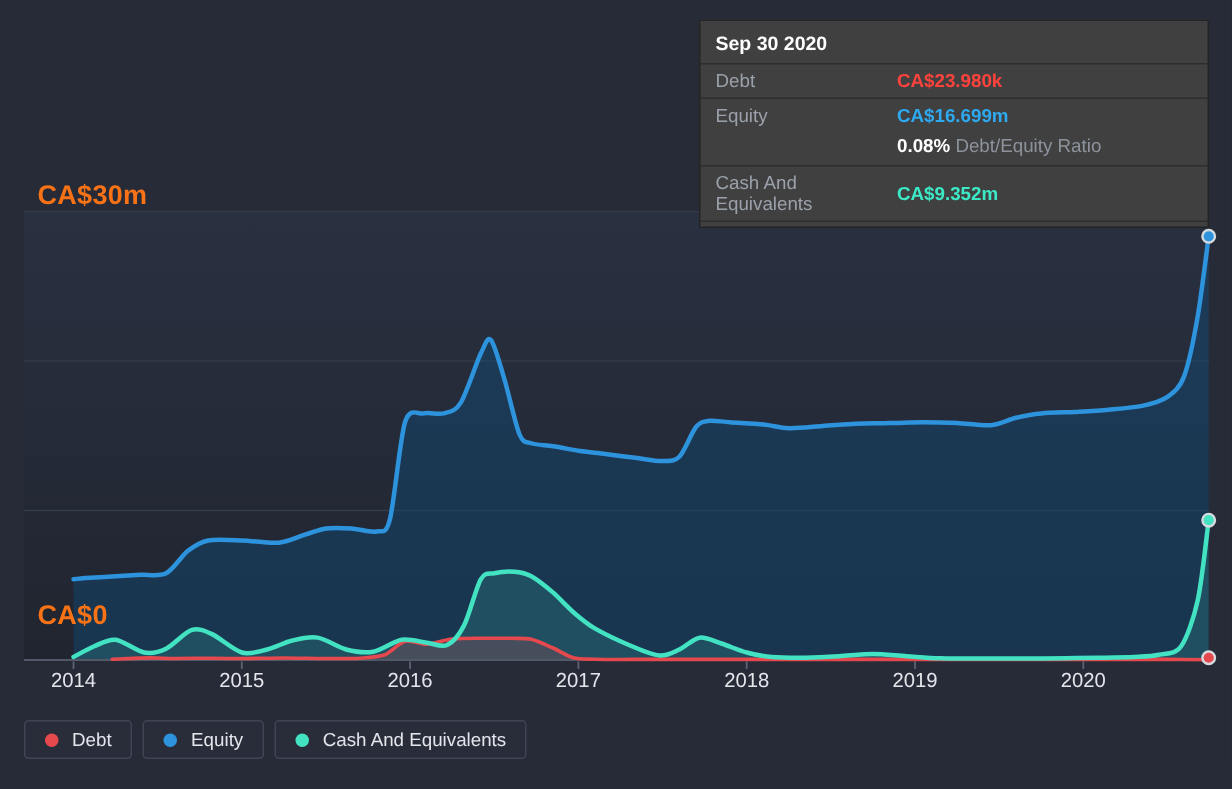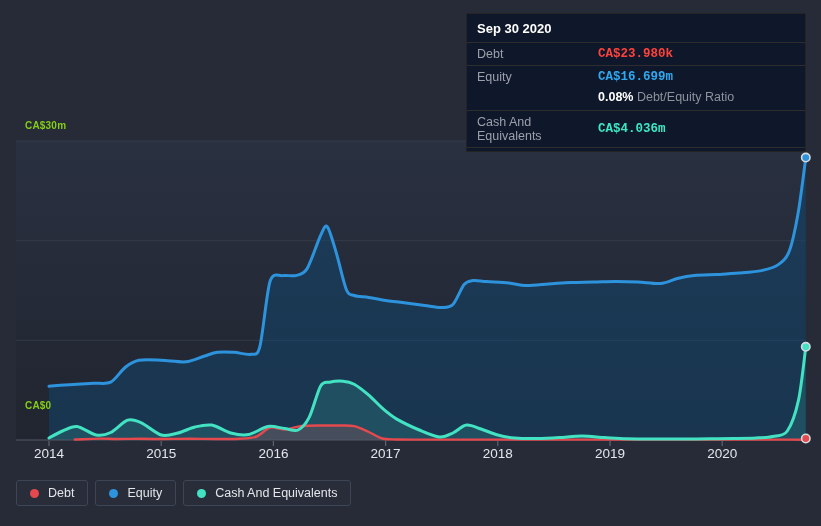--- a/index.html
+++ b/index.html
@@ -4,40 +4,40 @@
 <style>
   html,body{margin:0;padding:0;background:#262b37;}
   *{box-sizing:border-box;}
   .stage{
     position:relative;width:821px;height:526px;overflow:hidden;
     background:#262b37;
     font-family:"Liberation Sans", sans-serif;
   }
   .chart-svg{position:absolute;left:0;top:0;}
   .y-label{
-    position:absolute;left:25px;color:#84cc16;font-size:10px;font-weight:700;
+    position:absolute;left:25px;color:#f97316;font-size:18px;font-weight:700;
     letter-spacing:.2px;
   }
   .y-label.top{top:120px;}
   .y-label.zero{top:400px;}
   
   .tooltip{
     position:absolute;left:466px;top:13px;width:340px;
-    background:#0f172a;border:1px solid #242424;
+    background:#404040;border:1px solid #242424;
     color:#9ba1aa;font-size:12.5px;
   }
   .tt-title{
     padding:7px 10px 6px;font-size:13px;font-weight:700;color:#ffffff;
     border-bottom:1px solid #2d2d2d;
   }
   .tt-row{display:flex;align-items:center;padding:4px 10px;border-top:1px solid #2d2d2d;}
   .tt-row.first{border-top:none;}
   .tt-row.no-border{border-top:none;padding-top:2px;padding-bottom:6px;}
   .tt-label{flex:0 0 121px;}
-  .tt-value{font-weight:700;font-family:Liberation Mono, monospace;}
+  .tt-value{font-weight:700;}
   .tt-ratio-pct{font-weight:700;color:#ffffff;text-align:center;}
   .tt-ratio-label{color:#8d939c;text-align:right;}
   .tooltip .bottom-pad{height:4px;border-top:1px solid #2d2d2d;}
   
   .legend{position:absolute;left:16px;top:480px;display:flex;gap:7px;}
   .legend-item{
     display:flex;align-items:center;gap:9px;
     padding:5px 13px;border:1px solid #3e4554;border-radius:3px;
     color:#e3e6ea;font-size:12.5px;cursor:pointer;background:rgba(255,255,255,0.01);
   }
@@ -98,21 +98,21 @@
       <span class="tt-label">Equity</span>
       <span class="tt-value" style="color: rgb(46, 169, 240);">CA$16.699m</span>
     </div>
     <div class="tt-row no-border">
       <span class="tt-label"></span>
       <span><span class="tt-ratio-pct">0.08%</span>
       <span class="tt-ratio-label">Debt/Equity Ratio</span></span>
     </div>
     <div class="tt-row">
       <span class="tt-label">Cash And Equivalents</span>
-      <span class="tt-value" style="color: rgb(59, 233, 198);">CA$4.036m</span>
+      <span class="tt-value" style="color: rgb(59, 233, 198);">CA$9.352m</span>
     </div>
     <div class="bottom-pad"></div>
   </div>
 
   <div class="legend">
     <div class="legend-item">
       <span class="legend-dot" style="background: rgb(229, 73, 78);"></span>
       <span>Debt</span>
     </div>
     <div class="legend-item">

